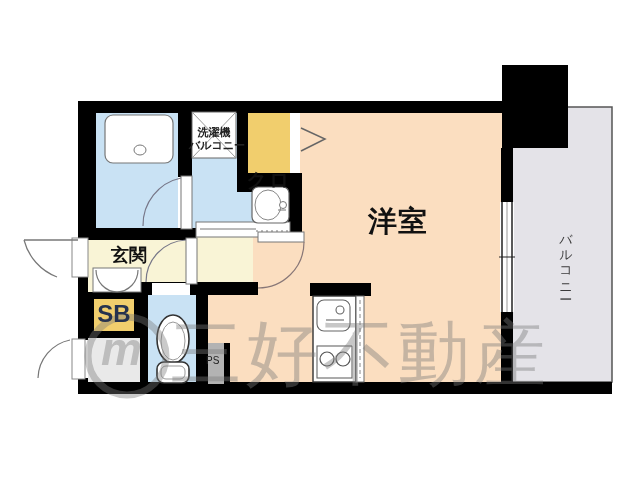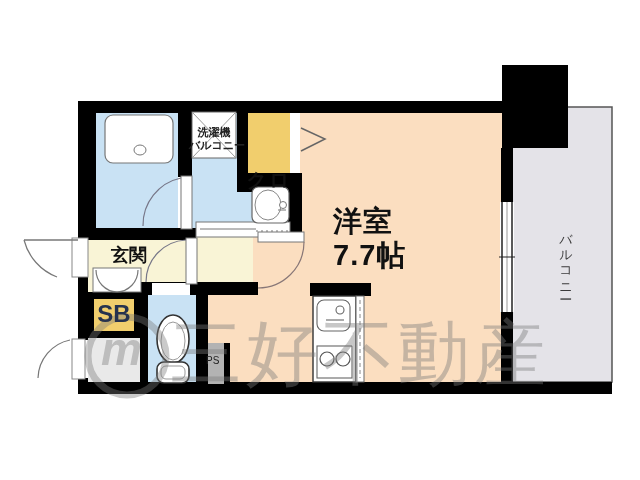--- a/index.html
+++ b/index.html
@@ -1,20 +1,20 @@
 <!DOCTYPE html>
 <html><head>
 <meta charset="utf-8">
 <style>
   html,body{margin:0;padding:0;background:#fff;}
   .stage{position:relative;width:640px;height:480px;background:#ffffff;overflow:hidden;
          font-family:"Liberation Sans",sans-serif;}
   .stage svg{position:absolute;left:0;top:0;}
   .lbl{position:absolute;color:#111;white-space:pre;line-height:1.1;}
-  .lbl-main{left:333px;top:204px;width:130px;text-align:left;
+  .lbl-main{left:333px;top:204px;width:130px;text-align:center;
             font-size:29px;font-weight:bold;line-height:34px;letter-spacing:1px;}
   .lbl-genkan{left:88px;top:246px;width:58px;text-align:center;font-size:18px;font-weight:bold;margin-left:12px;}
   .lbl-sb{left:94px;top:301px;width:40px;text-align:center;font-size:24px;font-weight:bold;color:#26324e;}
   .lbl-kuro{left:246px;top:129px;width:46px;text-align:center;font-size:20px;font-weight:bold;letter-spacing:2px;margin-top:40px;}
   .lbl-washer{left:189px;top:118px;width:50px;text-align:center;font-size:11px;font-weight:bold;line-height:13px;color:#222;margin-top:8px;}
   .lbl-ps{left:206px;top:355px;width:20px;font-size:10px;color:#222;}
   .lbl-balcony{left:558px;top:225px;font-size:13px;color:#3a3a3a;letter-spacing:2px;
                writing-mode:vertical-rl;text-orientation:upright;}
   .watermark-text{left:170px;top:314px;font-size:72px;letter-spacing:4px;
                   color:rgba(122,122,122,0.42);font-weight:normal;}
@@ -136,21 +136,21 @@
       <rect x="317" y="346" width="35" height="32" fill="#fff" stroke="#666" stroke-width="1.1"></rect>
       <circle cx="327" cy="359" r="7" fill="#fff" stroke="#555" stroke-width="1.2"></circle>
       <circle cx="343" cy="359" r="7" fill="#fff" stroke="#555" stroke-width="1.2"></circle>
       <rect x="356" y="296" width="8" height="86" fill="#fff" stroke="#666" stroke-width="1"></rect>
       <line x1="360" y1="300" x2="360" y2="378" stroke="#888" stroke-width="1" stroke-dasharray="4,3"></line>
     </g>
 
     <circle cx="127" cy="356" r="39" fill="none" stroke="rgba(122,122,122,0.40)" stroke-width="7"></circle>
   </svg>
 
-  <div class="lbl lbl-main"><span>洋室</span><br><span>7.7帖</span></div>
+  <div class="lbl lbl-main"><span>洋室</span><br></div>
 
   <div class="lbl lbl-genkan">玄関</div>
 
   <div class="lbl lbl-sb">SB</div>
 
   <div class="lbl lbl-kuro">クロ</div>
 
   <div class="lbl lbl-washer"><span>洗濯機</span><br><span>バルコニー</span></div>
 
   <div class="lbl lbl-ps">PS</div>

